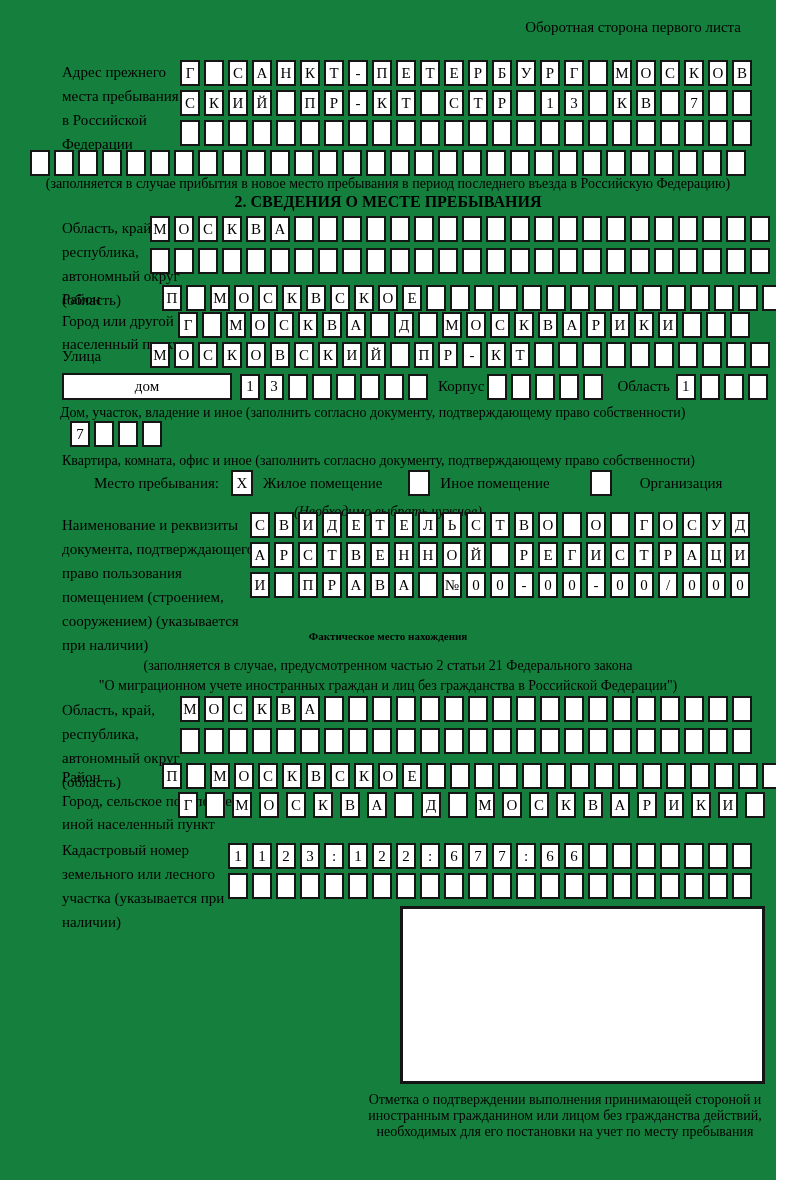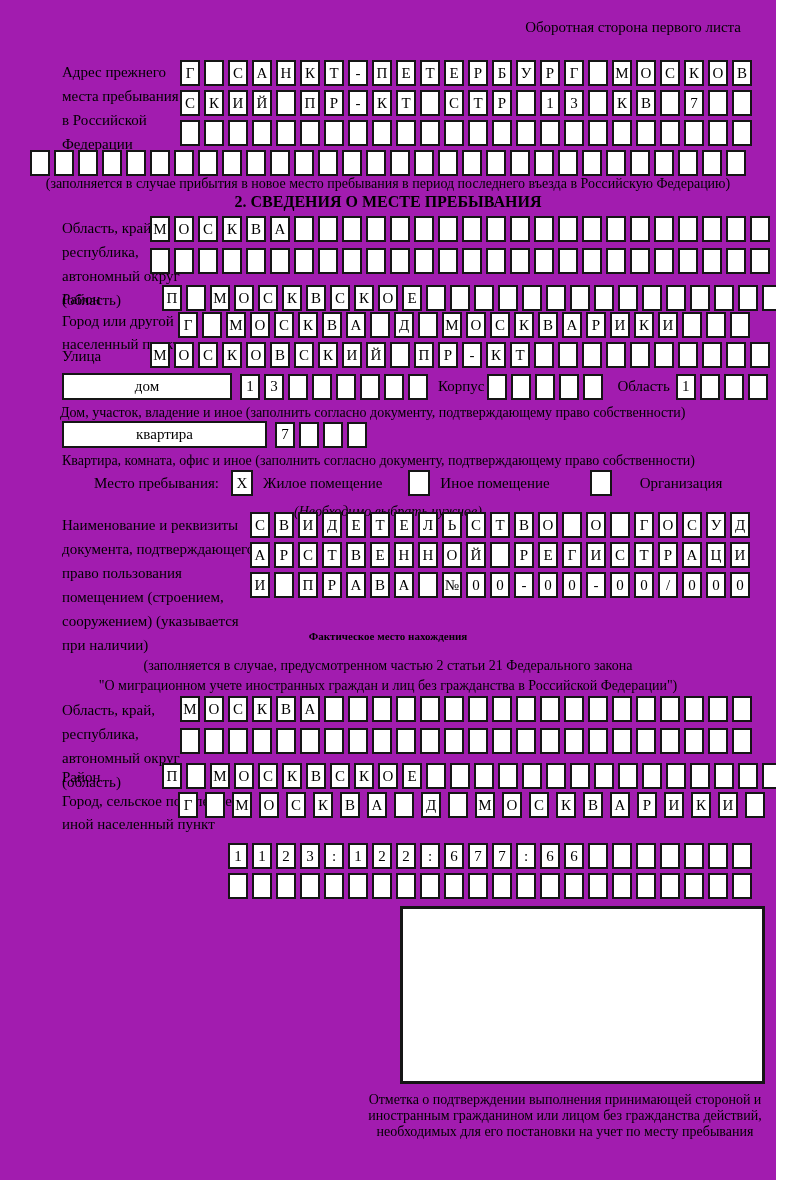--- a/index.html
+++ b/index.html
@@ -1,16 +1,16 @@
 <!DOCTYPE html>
 <html><head>
 <meta charset="utf-8">
 <style>
   html,body{margin:0;padding:0;background:#fff;}
-  #page{position:relative;width:776px;height:1180px;background:#a21caf;
+  #page{position:relative;width:776px;height:1180px;background:#15803d;
         font-family:"Liberation Serif", serif;color:#000;overflow:hidden;}
   .lbl{position:absolute;font-size:15px;line-height:24px;}
   .note{position:absolute;font-size:14px;line-height:19px;}
   .center{left:0;width:100%;text-align:center;}
   .title{position:absolute;left:0;width:100%;text-align:center;font-weight:bold;}
   .crow{position:absolute;display:flex;gap:4px;}
   .crow.g7{gap:7px;}
   .box{box-sizing:border-box;flex:0 0 auto;width:20px;height:26px;border:2px solid #151515;
        display:flex;align-items:center;justify-content:center;font-size:15px;line-height:1;
        background:#fff;}
@@ -315,21 +315,20 @@
     <div class="iboxes" style="margin-left:6px;">
         <div class="box">1</div>
         <div class="box"></div>
         <div class="box"></div>
         <div class="box"></div>
       </div>
   </div>
   <div class="note" style="left:60px;top:403px;">Дом, участок, владение и иное (заполнить согласно документу, подтверждающему право собственности)</div>
 
   <div class="inline-row" style="left:30px;top:421px;">
-    <div class="typebox" style="width:205px;">квартира</div>
     <div class="iboxes" style="margin-left:8px;">
         <div class="box">7</div>
         <div class="box"></div>
         <div class="box"></div>
         <div class="box"></div>
       </div>
   </div>
   <div class="note" style="left:62px;top:451px;">Квартира, комната, офис и иное (заполнить согласно документу, подтверждающему право собственности)</div>
 
   <div class="inline-row" style="left:62px;top:470px;">
@@ -521,20 +520,21 @@
       <div class="box">К</div>
       <div class="box">В</div>
       <div class="box">А</div>
       <div class="box">Р</div>
       <div class="box">И</div>
       <div class="box">К</div>
       <div class="box">И</div>
       <div class="box"></div>
     </div>
 
+  <div class="lbl" style="left:62px;top:838px;width:178px;">Кадастровый номер земельного или лесного участка (указывается при наличии)</div>
   <div class="crow" style="left:228px;top:843px;">
       <div class="box">1</div>
       <div class="box">1</div>
       <div class="box">2</div>
       <div class="box">3</div>
       <div class="box">:</div>
       <div class="box">1</div>
       <div class="box">2</div>
       <div class="box">2</div>
       <div class="box">:</div>

